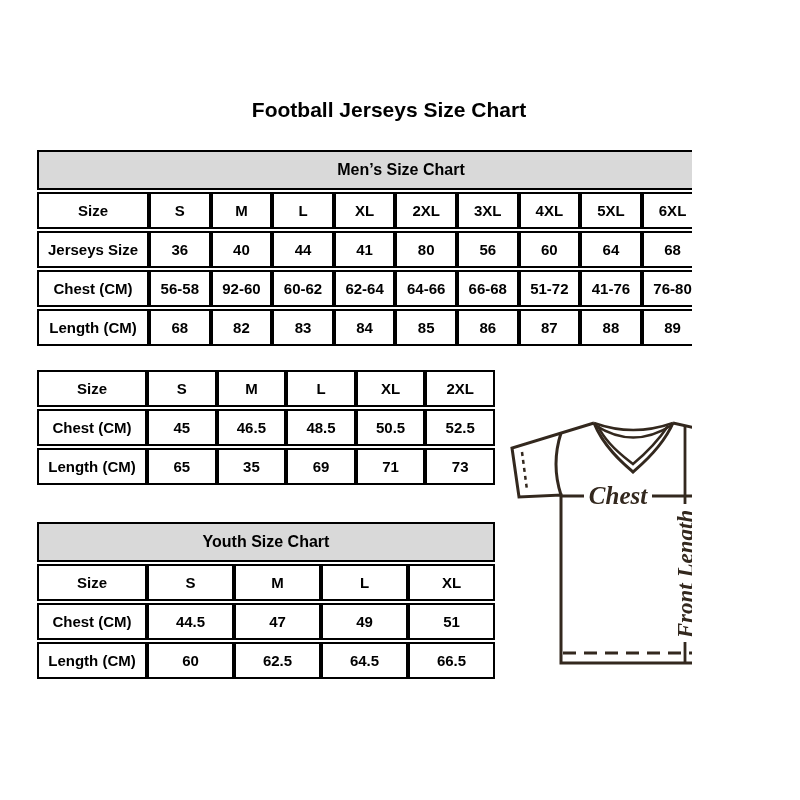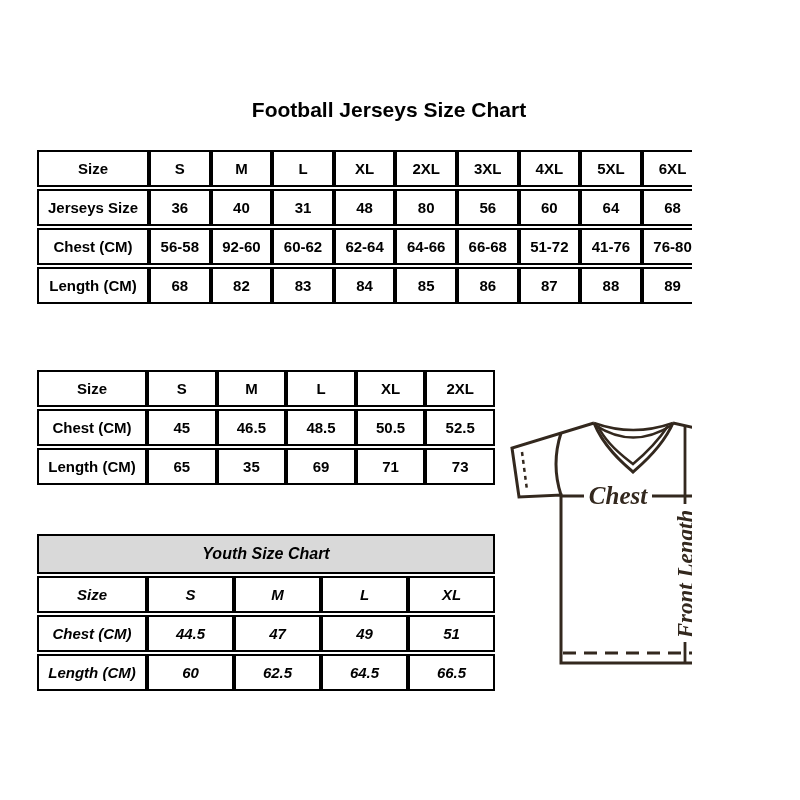--- a/index.html
+++ b/index.html
@@ -42,21 +42,21 @@
     overflow:hidden;
     white-space:nowrap;
   }
   table.size-table td.tbl-header{
     background:var(--header-bg);
     font-size:16px;
     height:36px;
   }
   #mens-table{left:37px;top:148px;width:728px;}
   #womens-table{left:37px;top:368px;width:458px;}
-  #youth-table{left:37px;top:532px;width:458px;font-style:italic;}
+  #youth-table{left:37px;top:520px;width:458px;}
   .jersey-wrap{
     position:absolute;
     left:505px;top:390px;
     width:270px;height:290px;
   }
   .jersey-wrap svg{display:block;}
   .jersey-stroke{stroke:var(--line);fill:none;}
   .jersey-text{
     fill:var(--line);
     font-family:"Liberation Serif", serif;
@@ -79,39 +79,42 @@
         <col>
         <col>
         <col>
         <col>
         <col>
         <col>
         <col>
         <col>
       </colgroup>
       <tbody>
+        <tr>
+          <td colspan="11" class="tbl-header">Men’s Size Chart</td>
+        </tr>
         <tr>
           <td>Size</td>
           <td>S</td>
           <td>M</td>
           <td>L</td>
           <td>XL</td>
           <td>2XL</td>
           <td>3XL</td>
           <td>4XL</td>
           <td>5XL</td>
           <td>6XL</td>
           <td>7XL</td>
         </tr>
         <tr>
           <td>Jerseys Size</td>
           <td>36</td>
           <td>40</td>
-          <td>31</td>
-          <td>48</td>
+          <td>44</td>
+          <td>41</td>
           <td>80</td>
           <td>56</td>
           <td>60</td>
           <td>64</td>
           <td>68</td>
           <td>72</td>
         </tr>
         <tr>
           <td>Chest (CM)</td>
           <td>56-58</td>

